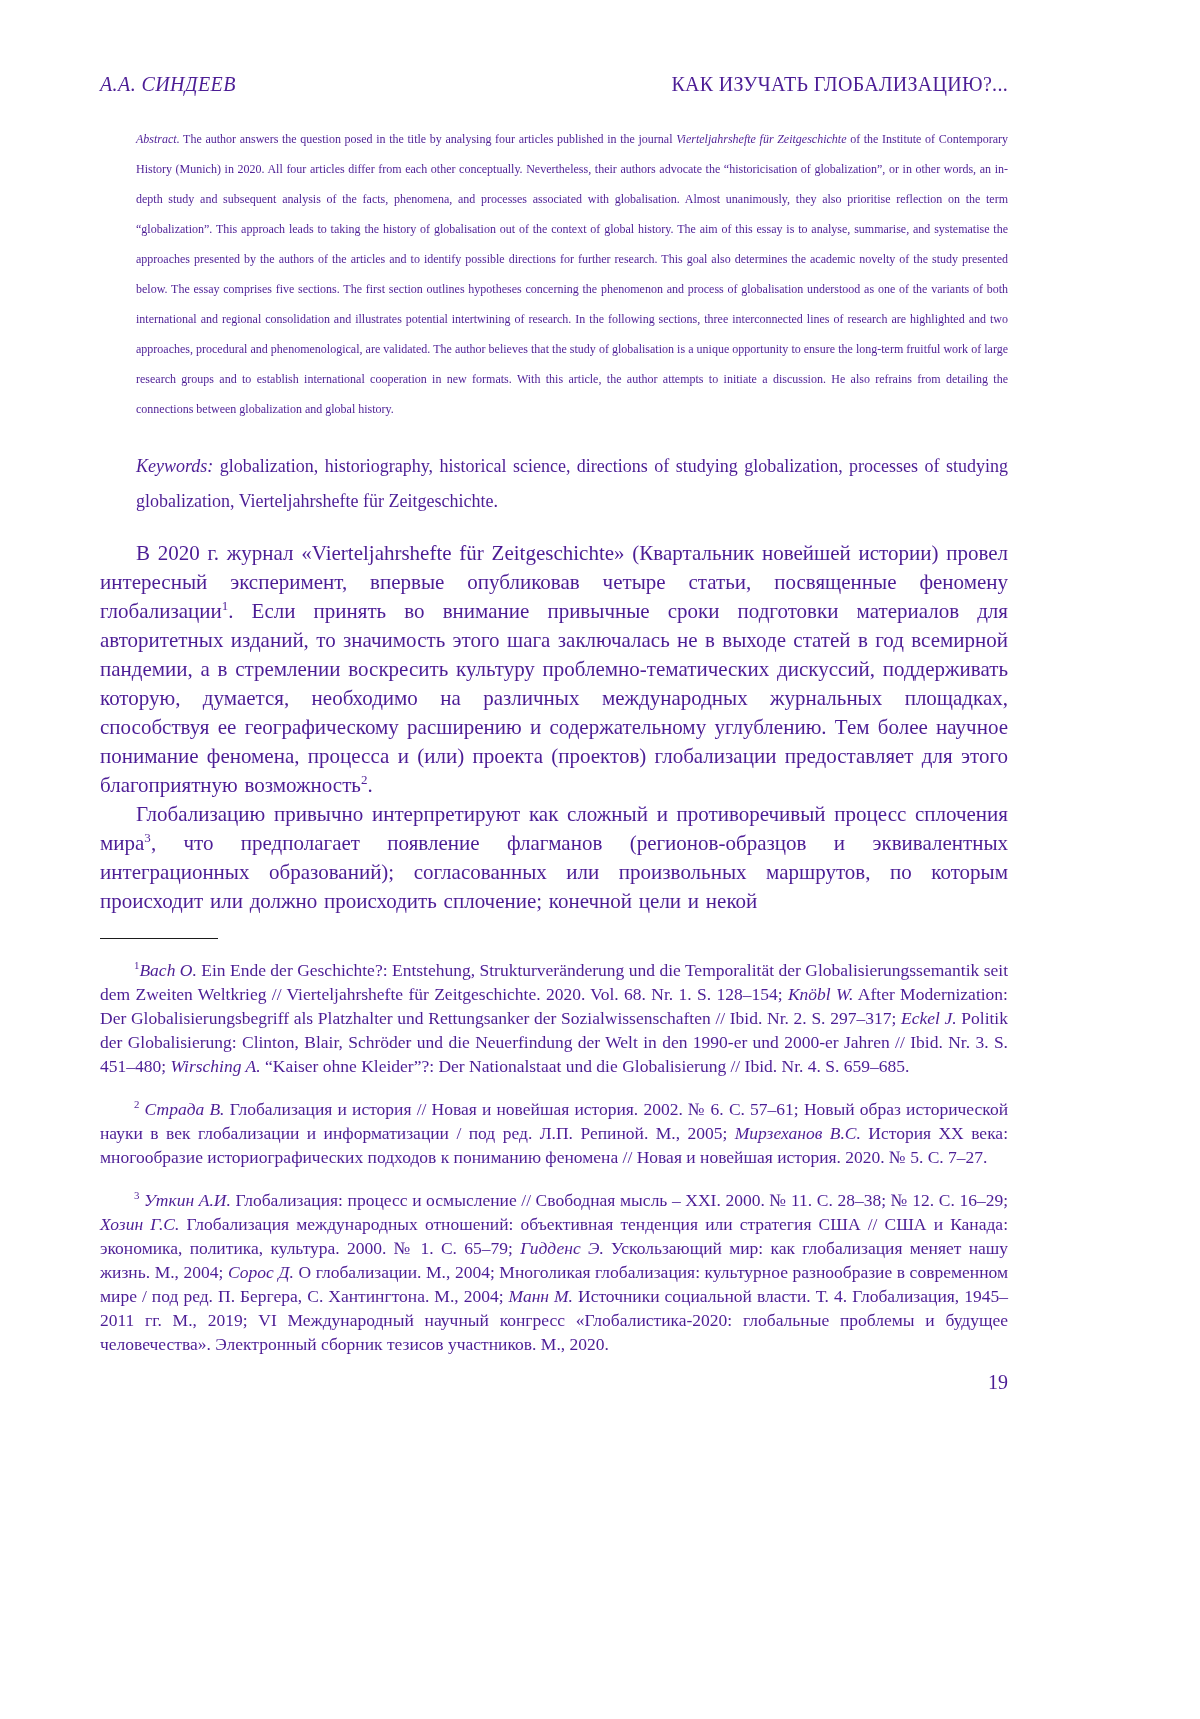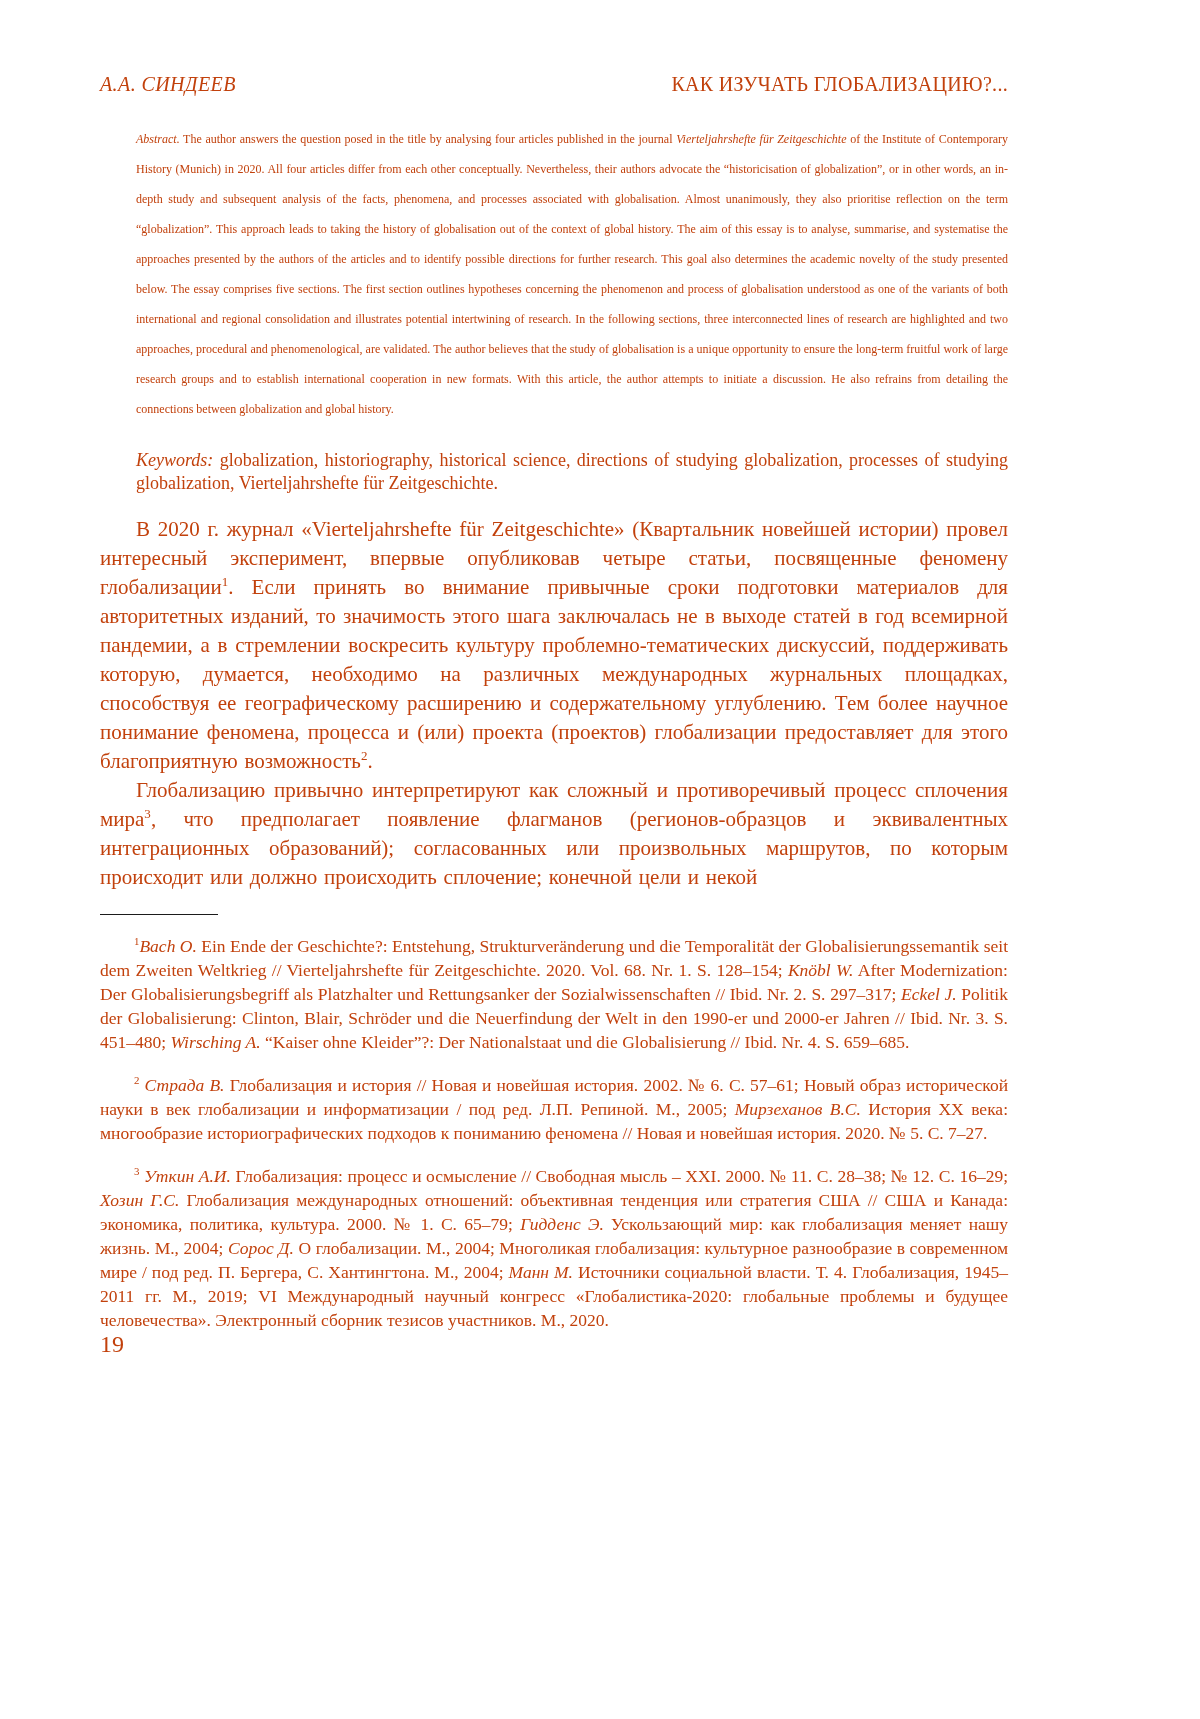--- a/index.html
+++ b/index.html
@@ -8,21 +8,21 @@
     background: #ffffff;
   }
   .page {
     position: relative;
     width: 1200px;
     height: 1719px;
     box-sizing: border-box;
     background: #ffffff;
     padding: 72px 192px 0 100px;
     font-family: "Liberation Serif", "DejaVu Serif", serif;
-    color: #c2410c;
+    color: #4c1d95;
     overflow: hidden;
   }
   .running-header {
     display: flex;
     justify-content: space-between;
     align-items: baseline;
     font-size: 20px;
     line-height: 24px;
     margin-bottom: 28px;
   }
@@ -43,21 +43,21 @@
   .abstract {
     margin-left: 36px;
     font-size: 12px;
     line-height: 30px;
     text-align: justify;
   }
   .keywords {
     margin-top: 25px;
     margin-left: 36px;
     font-size: 18px;
-    line-height: 23px;
+    line-height: 35px;
     text-align: justify;
   }
   .body-par {
     font-size: 21px;
     line-height: 29px;
     text-align: justify;
     text-indent: 36px;
     word-spacing: 1.5px;
   }
   .body-par.first {
@@ -81,22 +81,23 @@
     border: 0;
     border-top: 1.6px solid #1b1b1b;
     margin: 0 0 12px 0;
   }
   .footnote {
     text-align: justify;
     text-indent: 34px;
     margin-top: 19px;
   }
   .page-number {
-    text-align: left;
-    font-size: 24px;
+    margin-top: 14px;
+    text-align: right;
+    font-size: 20px;
     line-height: 24px;
   }
 </style>
 </head>
 <body>
 
 <div class="page">
 
   <header class="running-header">
     <span class="rh-author">А.А. СИНДЕЕВ</span>

